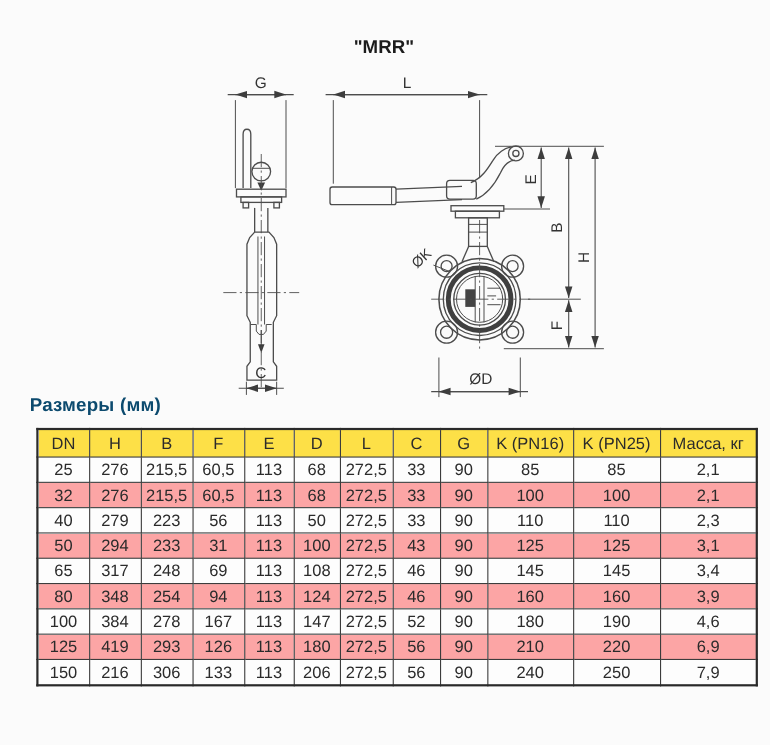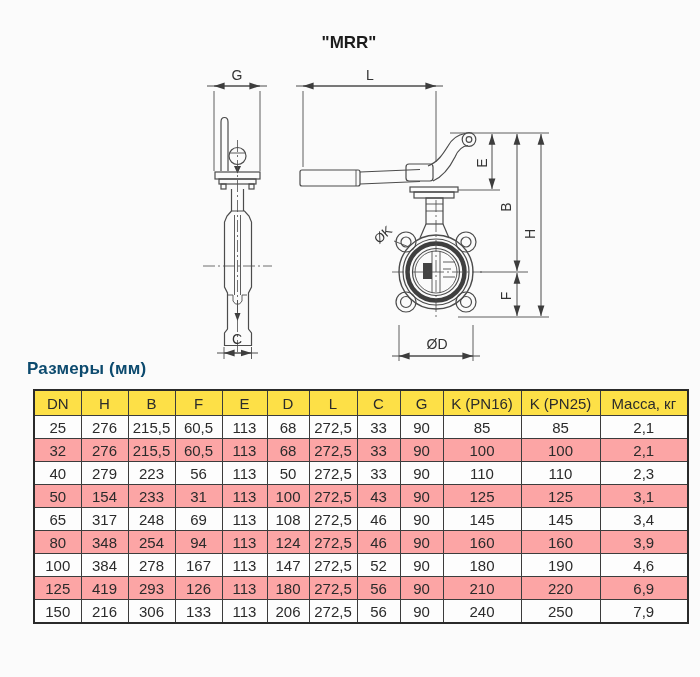--- a/index.html
+++ b/index.html
@@ -247,21 +247,21 @@
         <td>50</td>
         <td>272,5</td>
         <td>33</td>
         <td>90</td>
         <td>110</td>
         <td>110</td>
         <td>2,3</td>
       </tr>
       <tr class="alt">
         <td>50</td>
-        <td>154</td>
+        <td>294</td>
         <td>233</td>
         <td>31</td>
         <td>113</td>
         <td>100</td>
         <td>272,5</td>
         <td>43</td>
         <td>90</td>
         <td>125</td>
         <td>125</td>
         <td>3,1</td>

